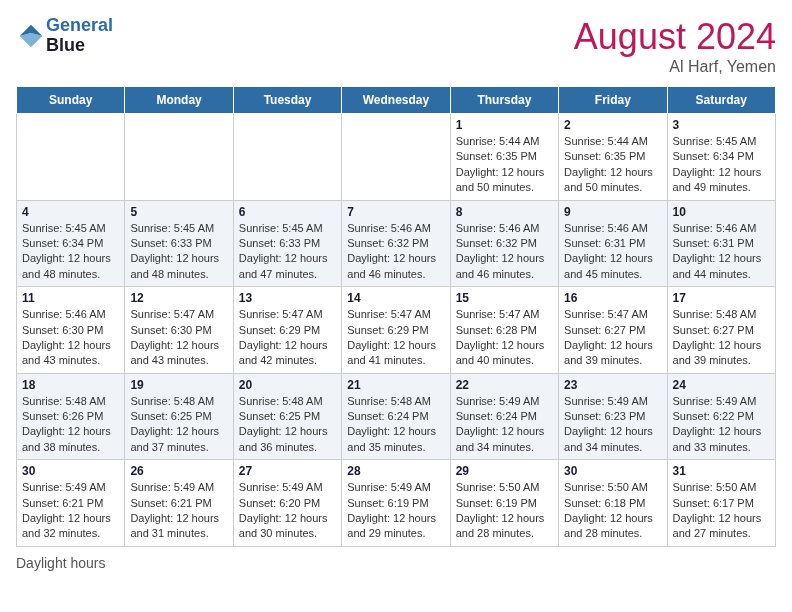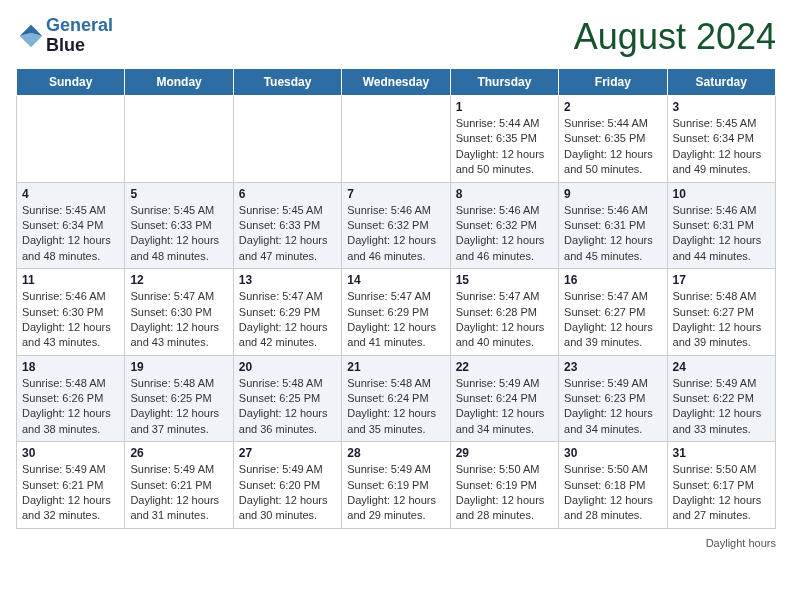--- a/index.html
+++ b/index.html
@@ -31,21 +31,21 @@
     }
     .logo-icon {
       width: 30px;
       height: 30px;
     }
     .title-block {
       text-align: right;
     }
     .calendar-title {
       font-size: 36px;
-      color: #14532d;
+      color: #be185d;
       font-weight: normal;
       margin-left: 20px;
     }
     .calendar-subtitle {
       font-size: 16px;
       color: #555;
     }
     table {
       width: 100%;
       border-collapse: collapse;
@@ -82,42 +82,43 @@
     }
     .day-info {
       font-size: 11px;
       color: #333;
       line-height: 1.4;
     }
     .empty-cell {
       background-color: #ffffff;
     }
     .footer {
-      text-align: right;
+      text-align: left;
       margin-top: 8px;
-      font-size: 11px;
+      font-size: 14px;
       color: #555;
     }
   </style>
 </head>
 <body>
 
 <div class="header">
   <div class="logo">
     <svg class="logo-icon" viewBox="0 0 40 40">
       <polygon points="20,5 35,20 20,16 5,20" fill="#2e6da4"></polygon>
       <polygon points="20,16 35,20 20,35 5,20" fill="#4a90c4" opacity="0.7"></polygon>
     </svg>
     <div class="logo-text">
       <div><span>General</span></div>
       <div>Blue</div>
     </div>
   </div>
   <div class="title-block">
     <div class="calendar-title">August 2024</div>
+    <div class="calendar-subtitle">Al Harf, Yemen</div>
   </div>
 </div>
 
 <table>
   <thead>
     <tr>
     <th>Sunday</th>
         <th>Monday</th>
         <th>Tuesday</th>
         <th>Wednesday</th>

